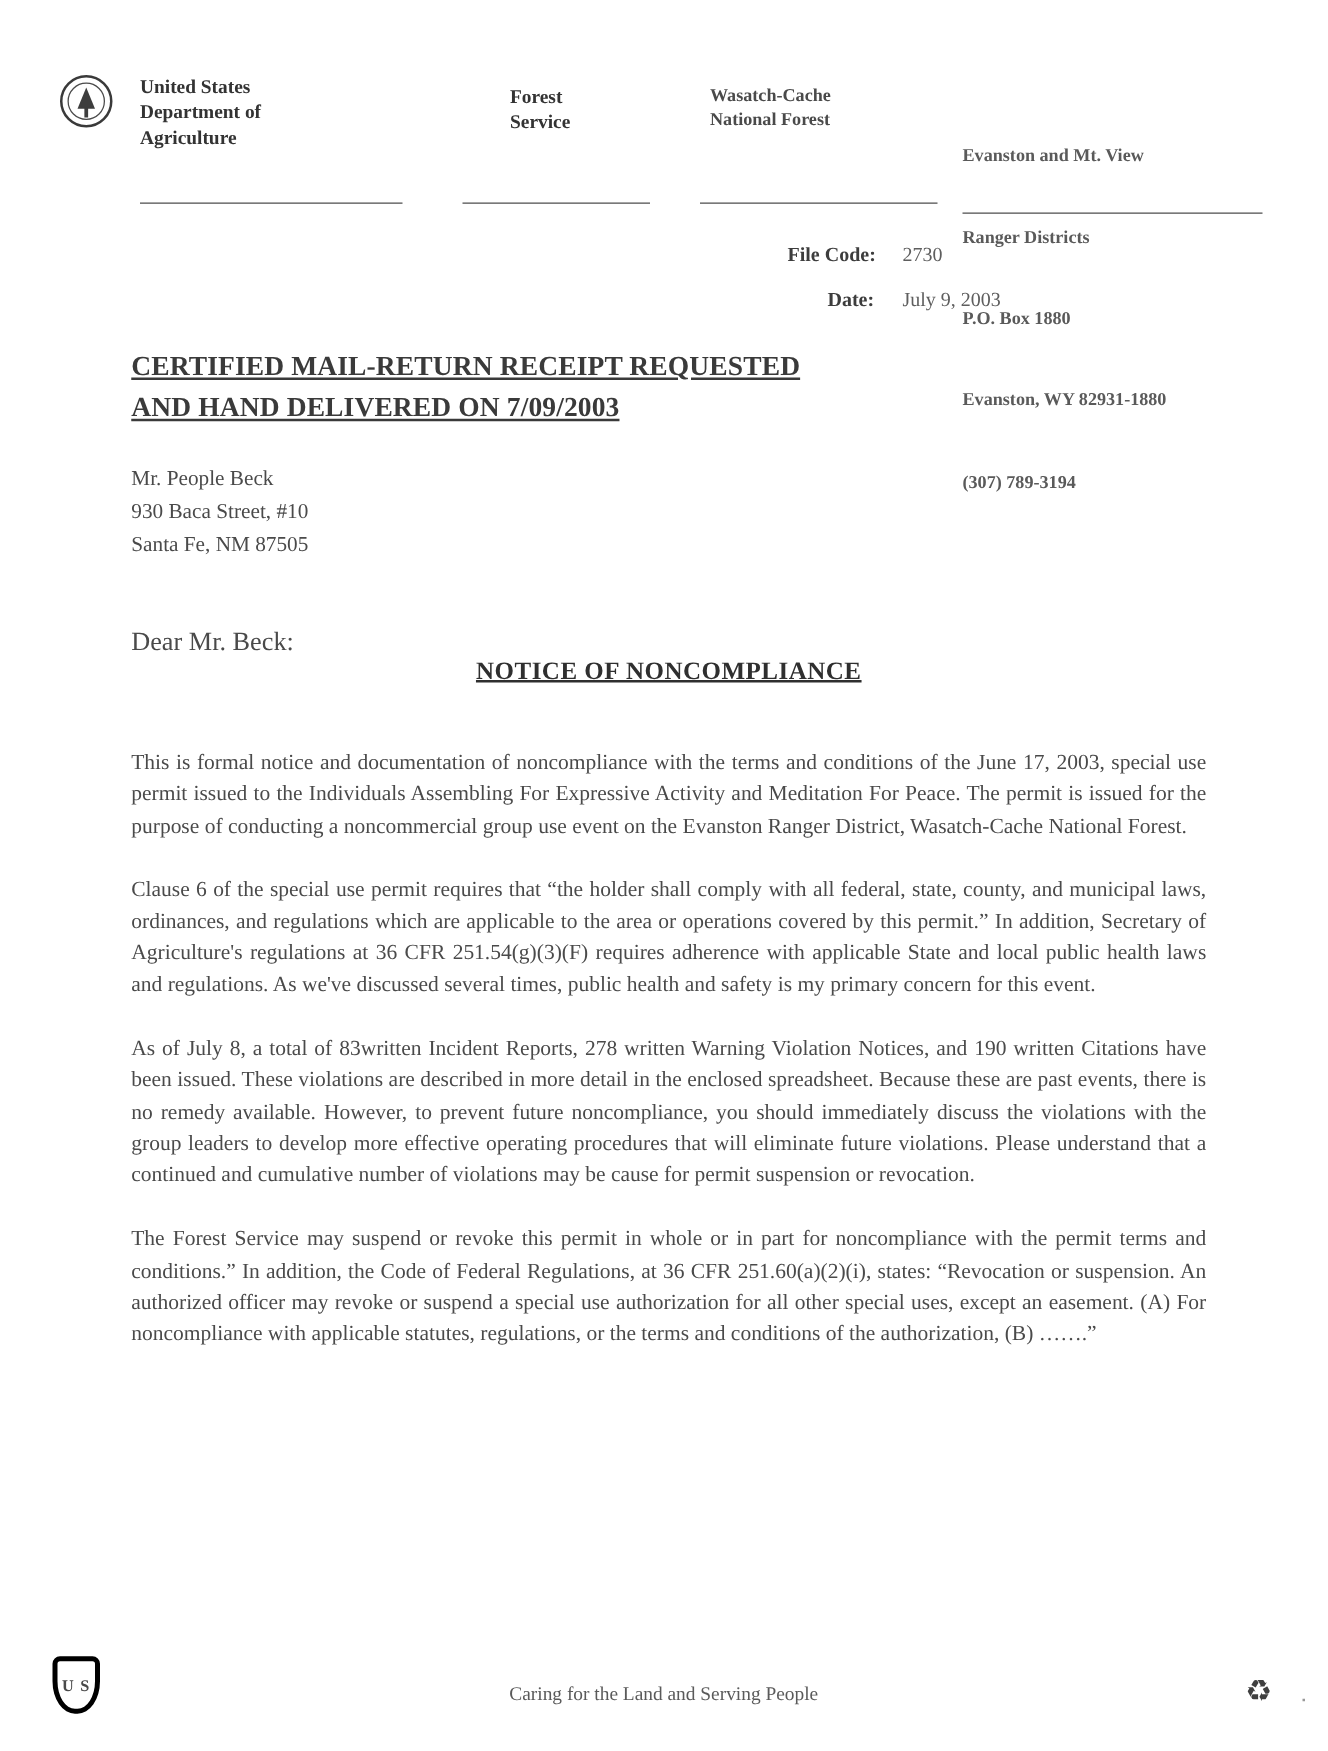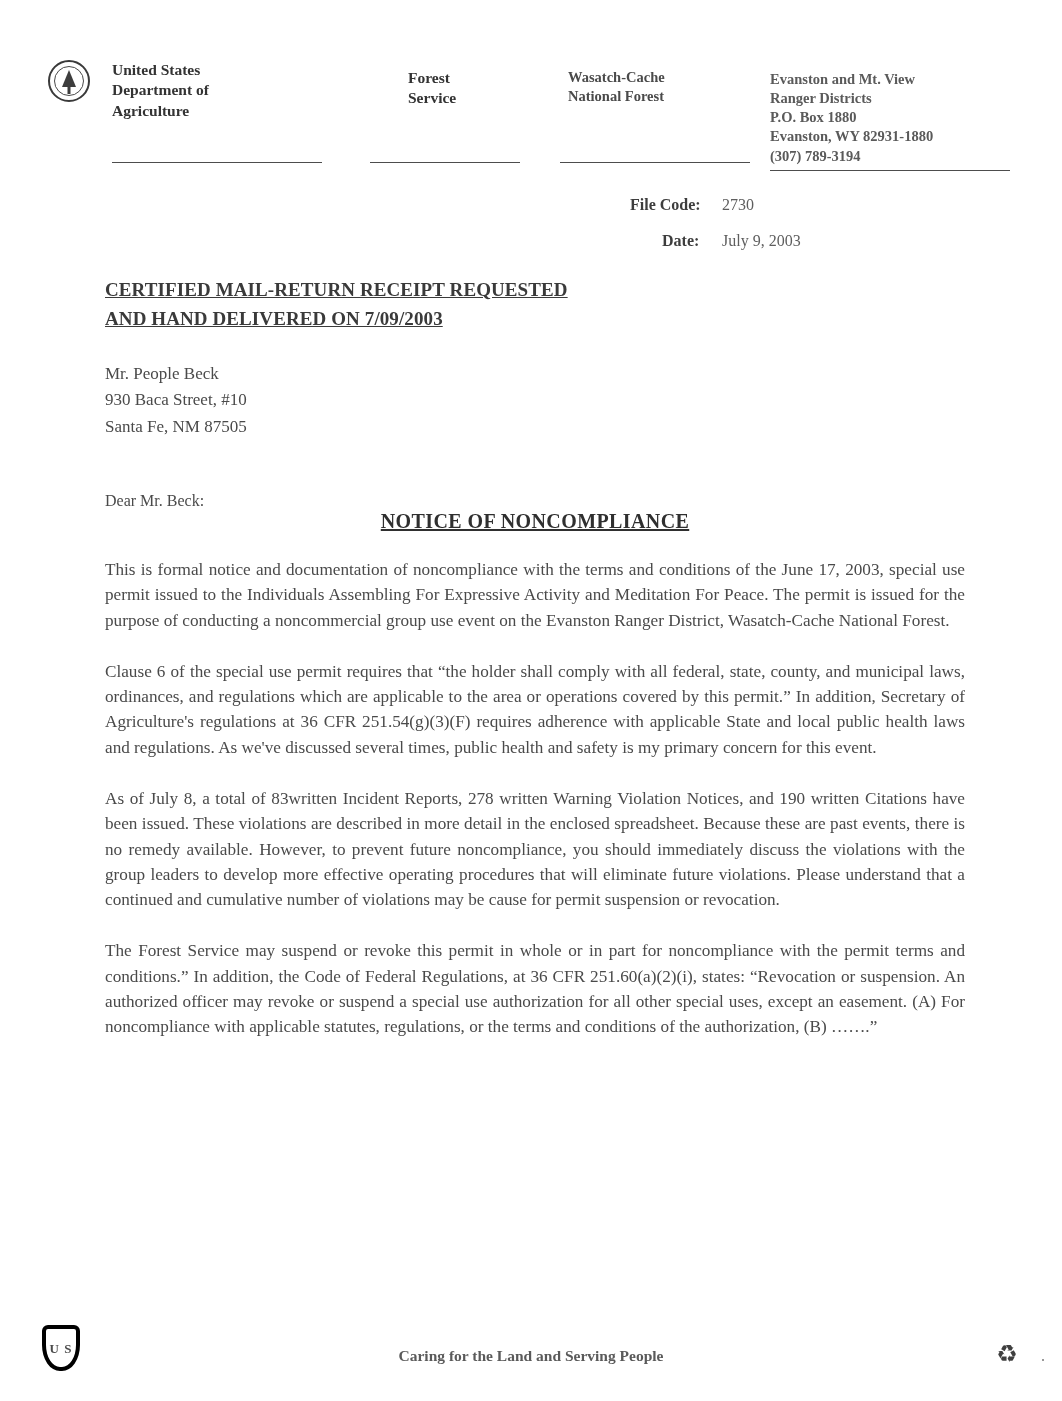--- a/index.html
+++ b/index.html
@@ -82,21 +82,21 @@
     font-family: "Liberation Serif", serif;
     font-weight: bold;
     color: #333;
     line-height: 1.32;
   }
   .lh-col.c1 { left: 72px;  top: 8px;  width: 175px; font-size: 15.5px; }
   .lh-col.c2 { left: 368px; top: 16px; width: 150px; font-size: 15.5px; }
   .lh-col.c3 { left: 528px; top: 16px; width: 200px; font-size: 14.5px; color: #4a4a4a; }
   .lh-col.c4 { left: 730px; top: 18px; width: 260px; font-size: 14.5px; color: #5a5a5a; }
 
-  .lh-col.c4 .line { white-space: nowrap; }
+  .lh-col.c4 .line { white-space: nowrap; margin-top: 46px; }
 
   .rule-row {
     position: absolute;
     top: 110px;
     left: 0;
     right: 0;
     height: 4px;
   }
   .rule {
     position: absolute;
@@ -139,59 +139,59 @@
 
   
   .body-block {
     position: absolute;
     top: 276px;
     left: 105px;
     width: 860px;
   }
 
   .certified {
-    font-size: 19px;
+    font-size: 22px;
     font-weight: bold;
     color: #3a3a3a;
     line-height: 1.5;
     letter-spacing: 0.1px;
   }
   .certified span { text-decoration: underline; }
   .certified .l2 { display: block; }
 
   .addressee {
     margin-top: 28px;
     font-size: 17px;
     color: #4a4a4a;
     line-height: 1.55;
   }
 
   .salutation {
     margin-top: 52px;
-    font-size: 16px;
+    font-size: 21px;
     color: #4a4a4a;
   }
 
   .doc-title {
     text-align: center;
     font-size: 20px;
     font-weight: bold;
     color: #2f2f2f;
     text-decoration: underline;
     letter-spacing: 0.4px;
   }
 
   .para {
     margin-top: 26px;
     font-size: 17.2px;
     line-height: 1.47;
     text-align: justify;
     color: #4a4a4a;
   }
-  .para.first { margin-top: 24px; }
+  .para.first { margin-top: 48px; }
 
   
   .footer {
     position: absolute;
     left: 0;
     right: 0;
     bottom: 22px;
     height: 70px;
   }
   .fs-shield {
@@ -224,21 +224,20 @@
 
   .footer-tag {
     position: absolute;
     left: 0;
     right: 0;
     bottom: 14px;
     text-align: center;
     font-size: 15.5px;
     color: #5a5a5a;
     font-family: "Liberation Serif", serif;
-    font-weight: bold;
   }
 
   .recycle {
     position: absolute;
     right: 42px;
     bottom: 12px;
     width: 26px;
     height: 26px;
     color: #3f3f3f;
     font-size: 24px;

